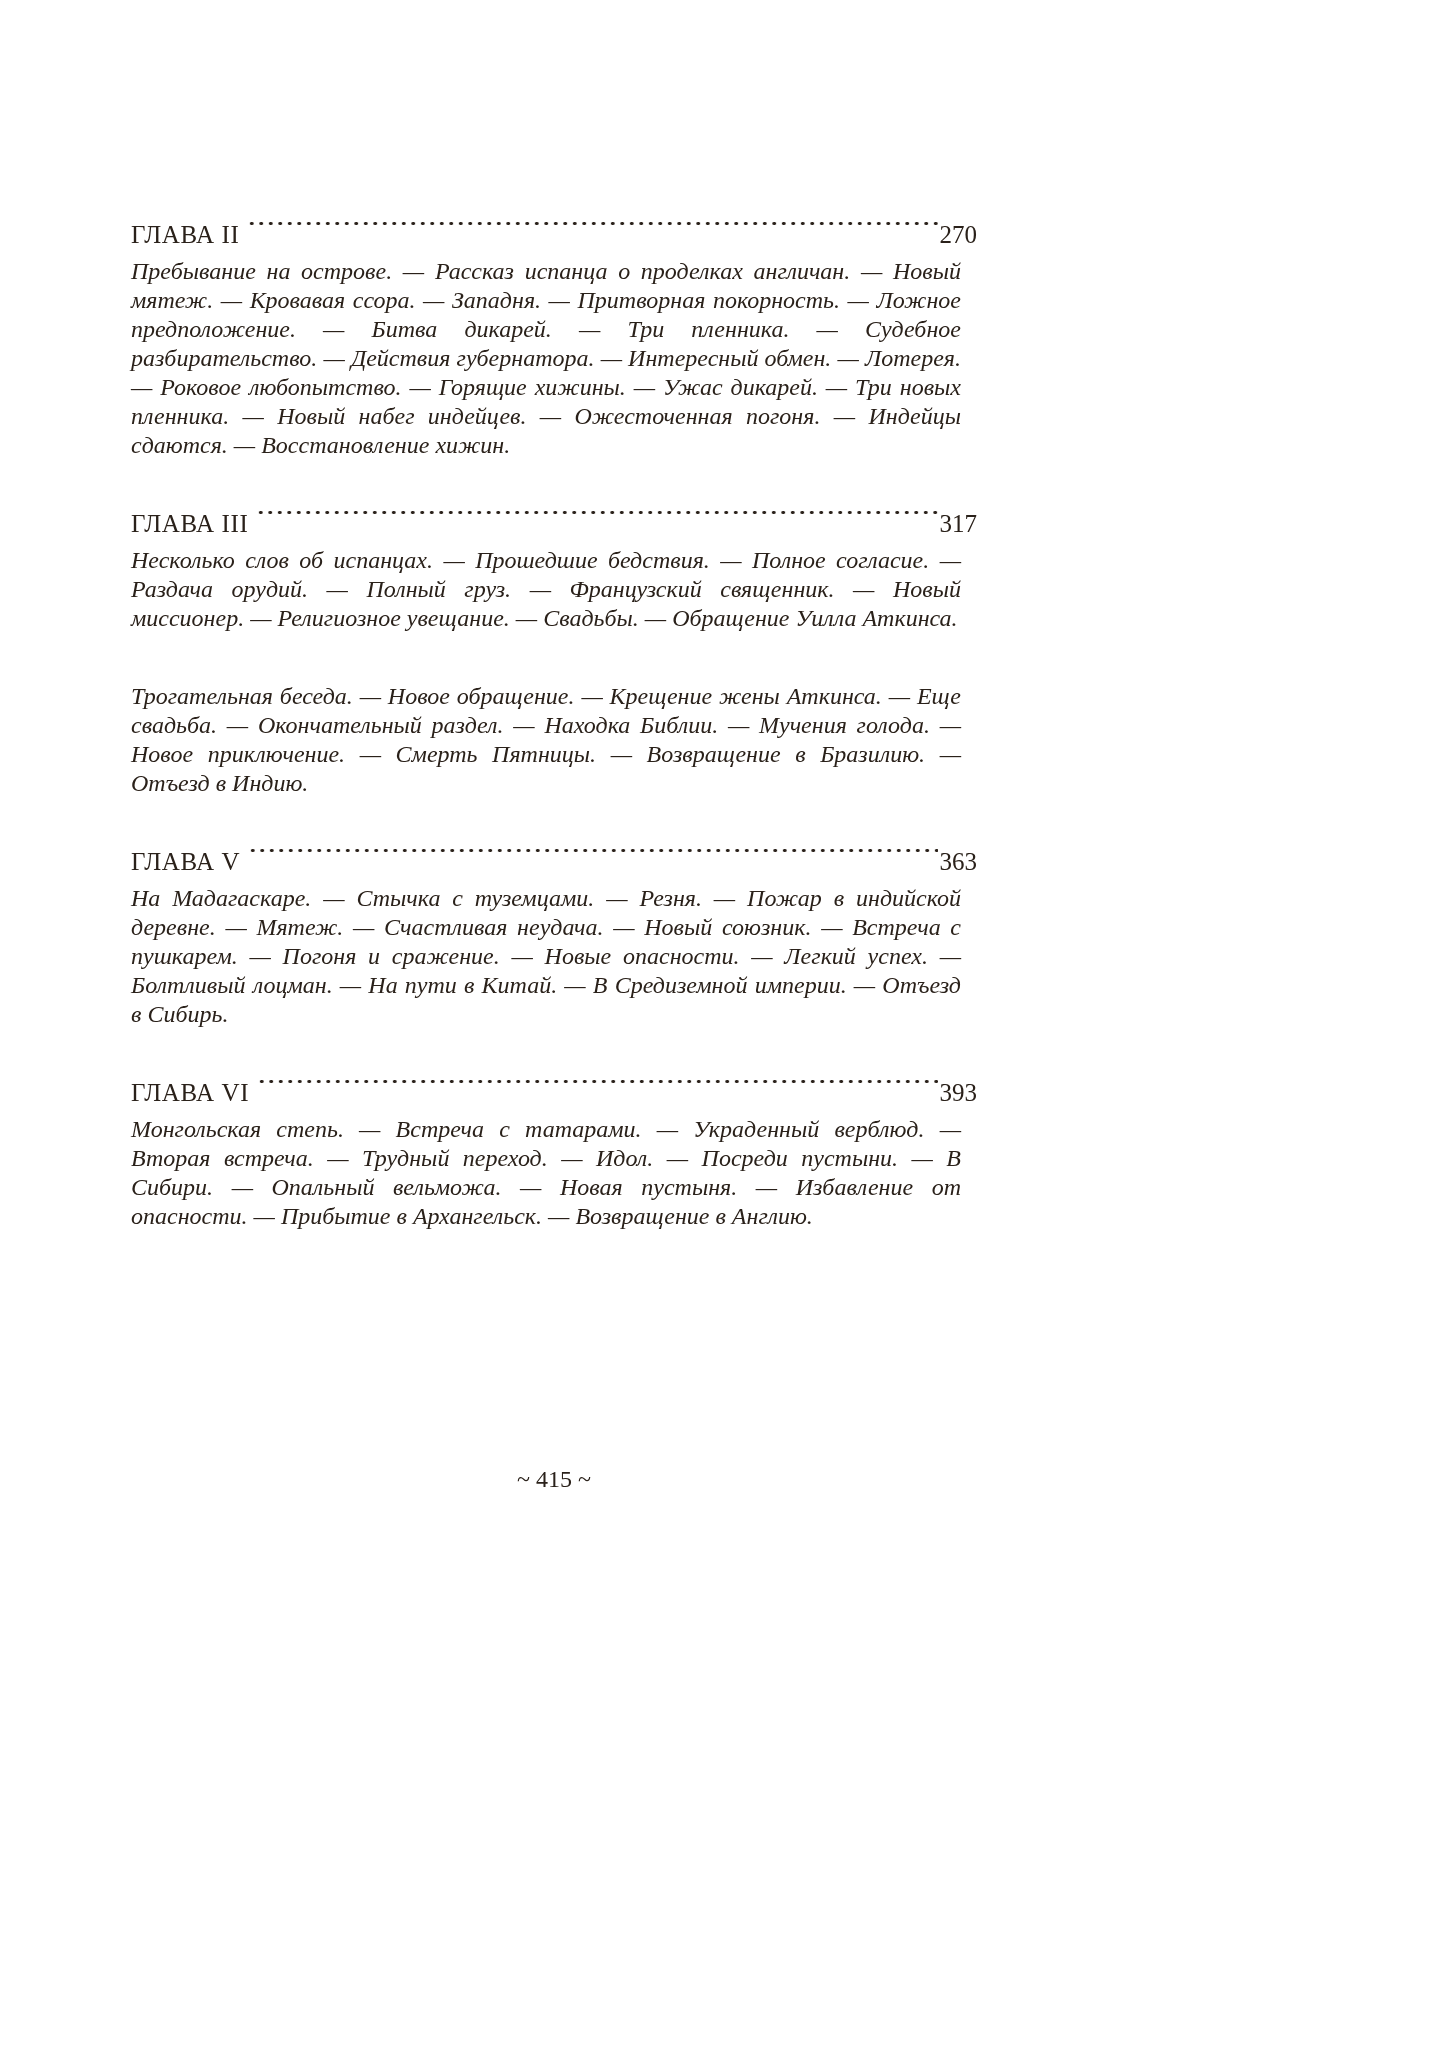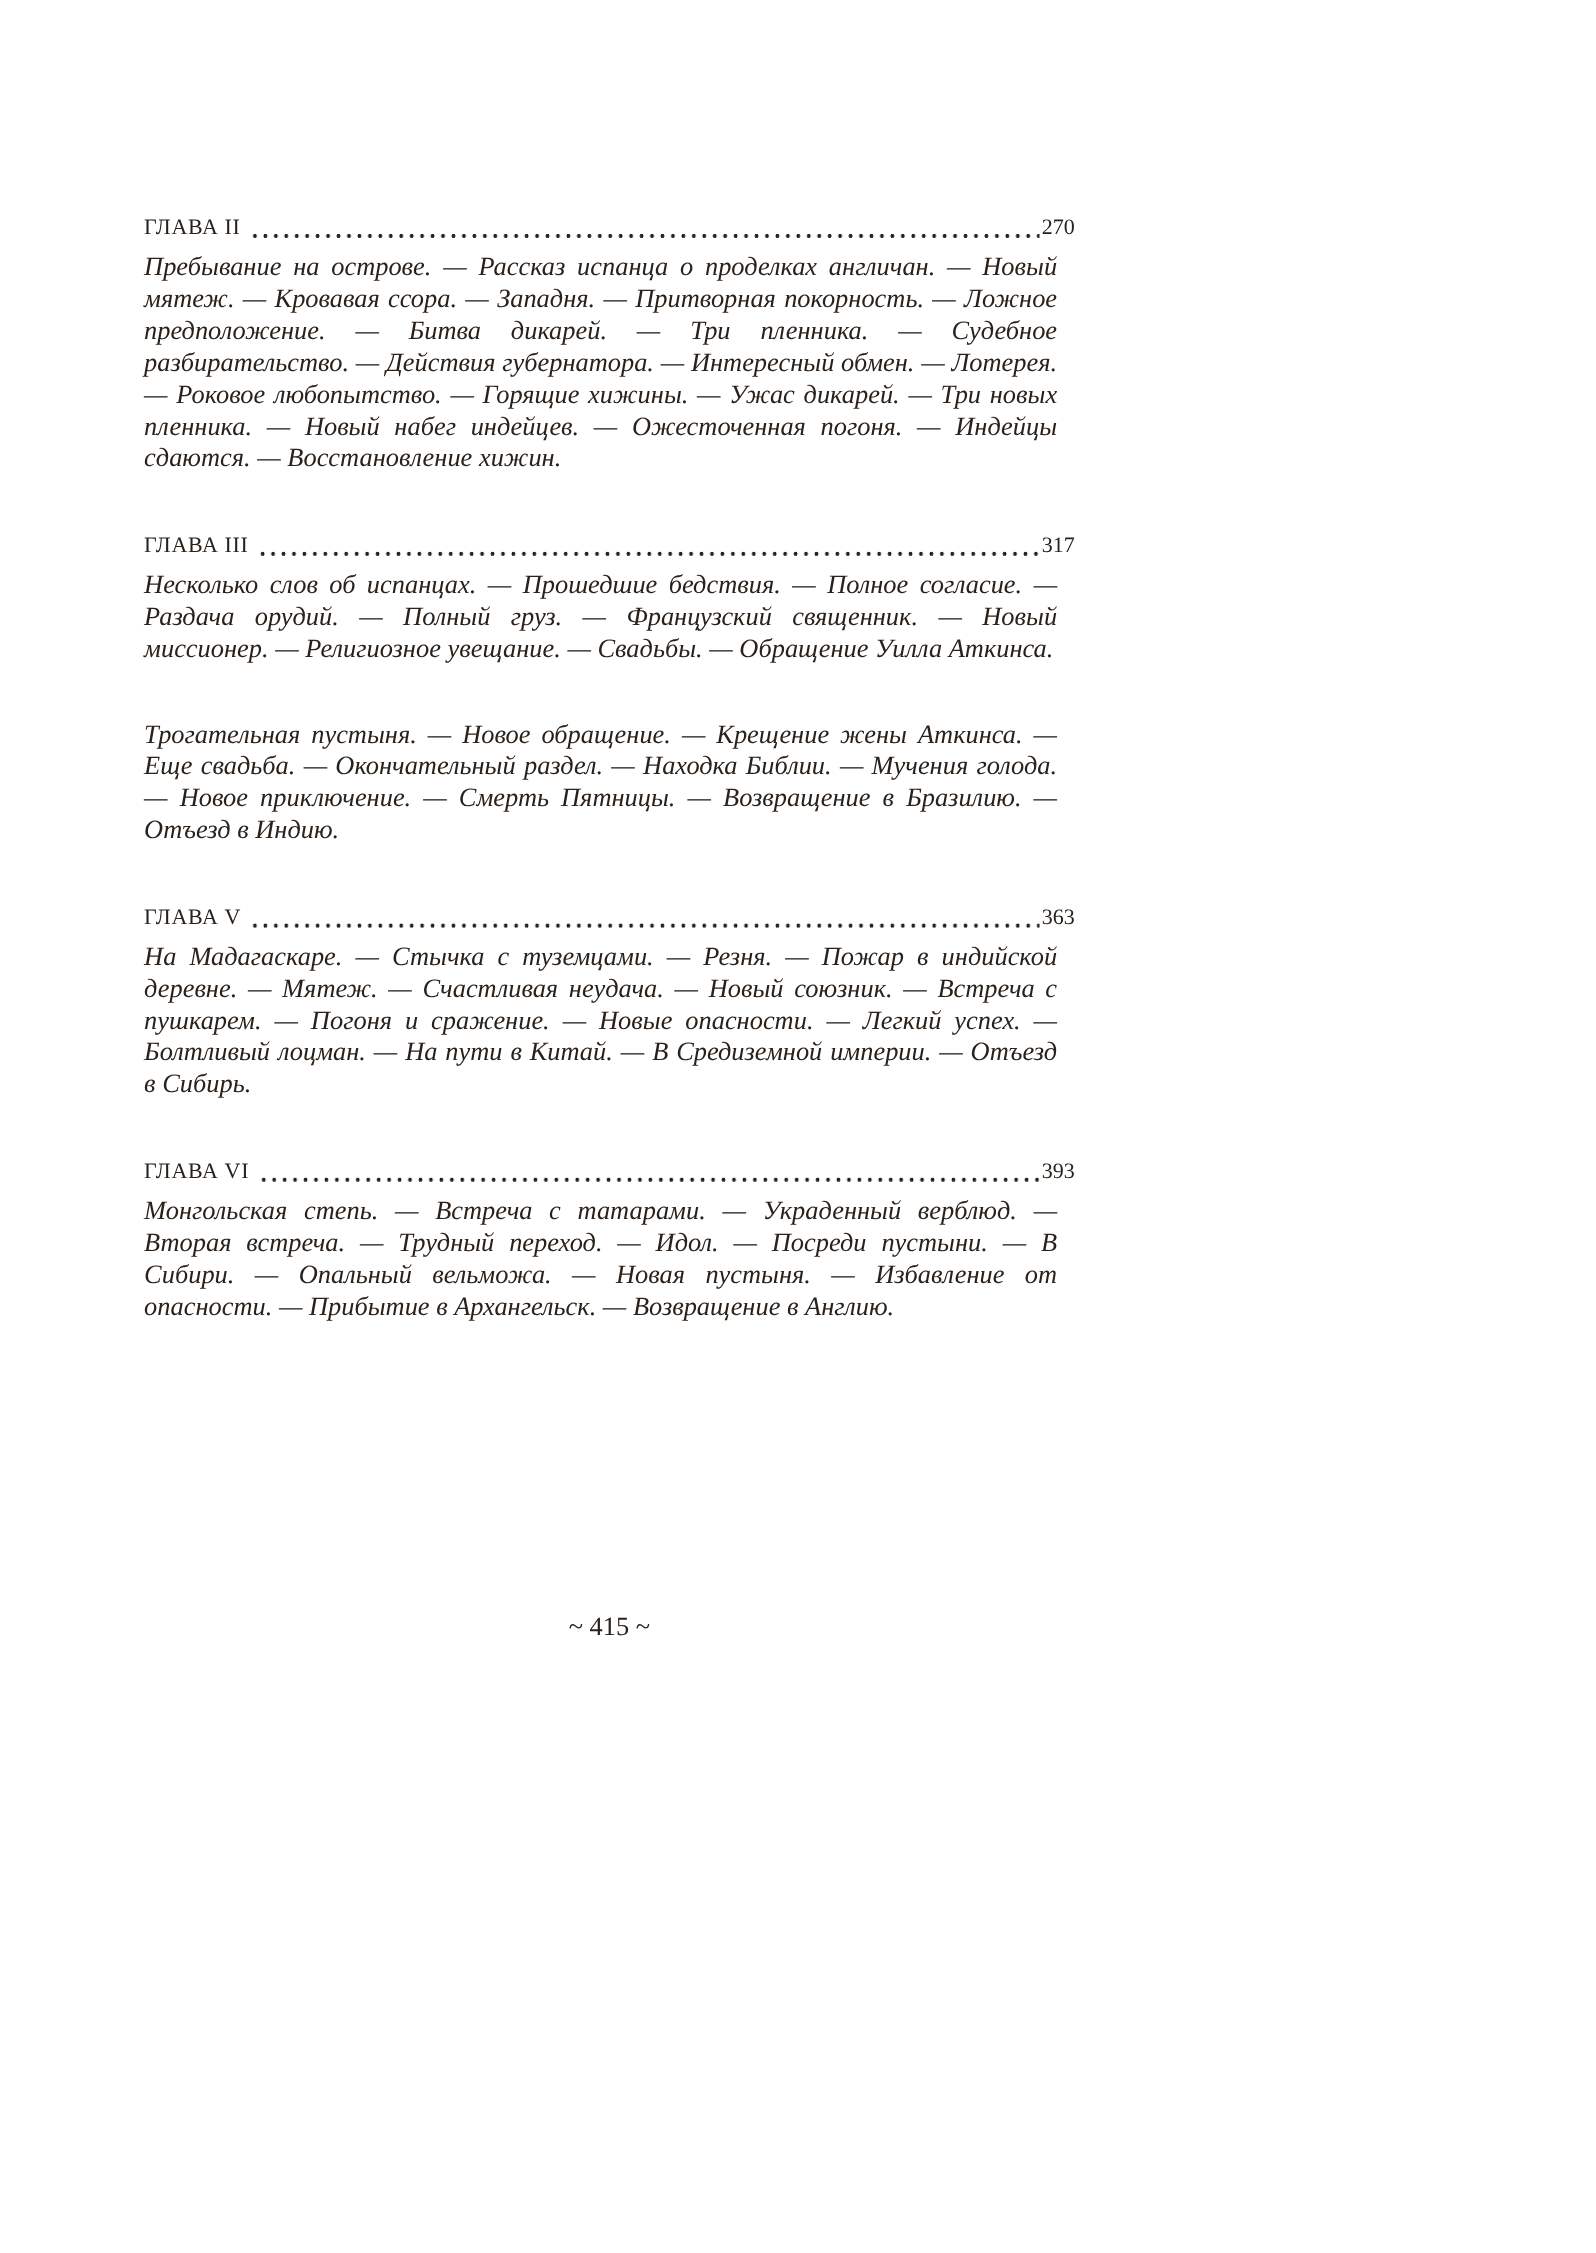--- a/index.html
+++ b/index.html
@@ -19,24 +19,25 @@
     position: absolute;
     left: 131px;
     top: 192px;
     width: 846px;
   }
   .chapter-entry {
     margin-bottom: 49px;
   }
   .chapter-heading {
     display: flex;
-    align-items: flex-end;
-    font-size: 20px;
+    align-items: flex-start;
+    font-size: 25px;
     line-height: 30px;
     font-style: normal;
+    margin-top: 28px;
   }
   .chapter-title {
     white-space: nowrap;
     letter-spacing: 0.6px;
   }
   .leader {
     flex: 1 1 auto;
     height: 7px;
     margin: 0 2px 4px 8px;
     background-image: radial-gradient(circle, #2a211a 1.6px, rgba(0,0,0,0) 1.9px);
@@ -82,21 +83,21 @@
   <section class="chapter-entry">
     <div class="chapter-heading">
       <span class="chapter-title">ГЛАВА III</span>
       <span class="leader"></span>
       <span class="chapter-page">317</span>
     </div>
     <p class="chapter-desc">Несколько слов об испанцах. — Прошедшие бедствия. — Полное согласие. — Раздача орудий. — Полный груз. — Французский священник. — Новый миссионер. — Религиозное увещание. — Свадьбы. — Обращение Уилла Аткинса.</p>
   </section>
 
   <section class="chapter-entry">
-    <p class="chapter-desc">Трогательная пустыня. — Новое обращение. — Крещение жены Аткинса. — Еще свадьба. — Окончательный раздел. — Находка Библии. — Мучения голода. — Новое приключение. — Смерть Пятницы. — Возвращение в Бразилию. — Отъезд в Индию.</p>
+    <p class="chapter-desc">Трогательная беседа. — Новое обращение. — Крещение жены Аткинса. — Еще свадьба. — Окончательный раздел. — Находка Библии. — Мучения голода. — Новое приключение. — Смерть Пятницы. — Возвращение в Бразилию. — Отъезд в Индию.</p>
   </section>
 
   <section class="chapter-entry">
     <div class="chapter-heading">
       <span class="chapter-title">ГЛАВА V</span>
       <span class="leader"></span>
       <span class="chapter-page">363</span>
     </div>
     <p class="chapter-desc">На Мадагаскаре. — Стычка с туземцами. — Резня. — Пожар в индийской деревне. — Мятеж. — Счастливая неудача. — Новый союзник. — Встреча с пушкарем. — Погоня и сражение. — Новые опасности. — Легкий успех. — Болтливый лоцман. — На пути в Китай. — В Средиземной империи. — Отъезд в Сибирь.</p>
   </section>

